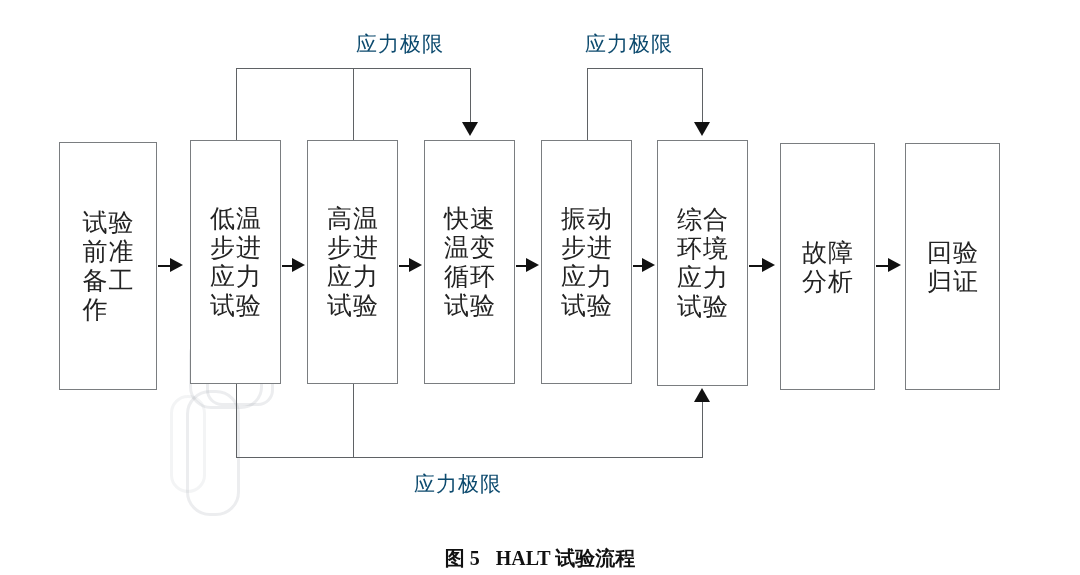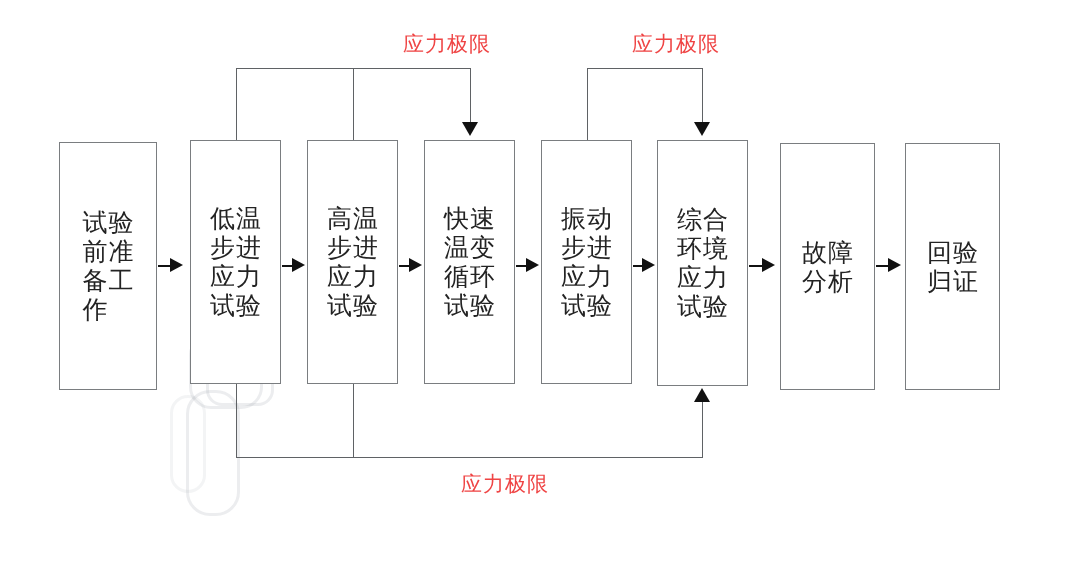--- a/index.html
+++ b/index.html
@@ -97,25 +97,24 @@
   }
   .flow-seg {
     position: absolute;
     height: 0;
     border-top: 2.6px solid #111111;
   }
 
   .edge-label {
     position: absolute;
     font-size: 21px;
-    color: #ef4444;
+    color: #0c4a6e;
     font-family: "Liberation Serif", "DejaVu Serif", serif;
     white-space: nowrap;
     letter-spacing: 1px;
-    margin-left: 47px;
   }
 
   .caption {
     position: absolute;
     left: 0;
     width: 1080px;
     text-align: center;
     font-size: 20px;
     font-weight: bold;
     color: #111111;
@@ -295,14 +294,17 @@
   <div class="vline" style="left:236px; top:384px; height:73px;"></div>
   <div class="vline" style="left:353px; top:384px; height:73px;"></div>
   <div class="hline" style="left:236px; top:457px; width:467px;"></div>
   <div class="vline" style="left:702px; top:402px; height:55px;"></div>
   <div class="arrow-u" style="left:694px; top:388px;"></div>
 
   <div class="edge-label" style="left:356px; top:30px;">应力极限</div>
   <div class="edge-label" style="left:585px; top:30px;">应力极限</div>
   <div class="edge-label" style="left:414px; top:470px;">应力极限</div>
 
+  <div class="caption" style="top:545px;">
+    <span>图 5</span><span class="gap"></span><span>HALT 试验流程</span>
+  </div>
 
 </div>
 
 </body></html>

